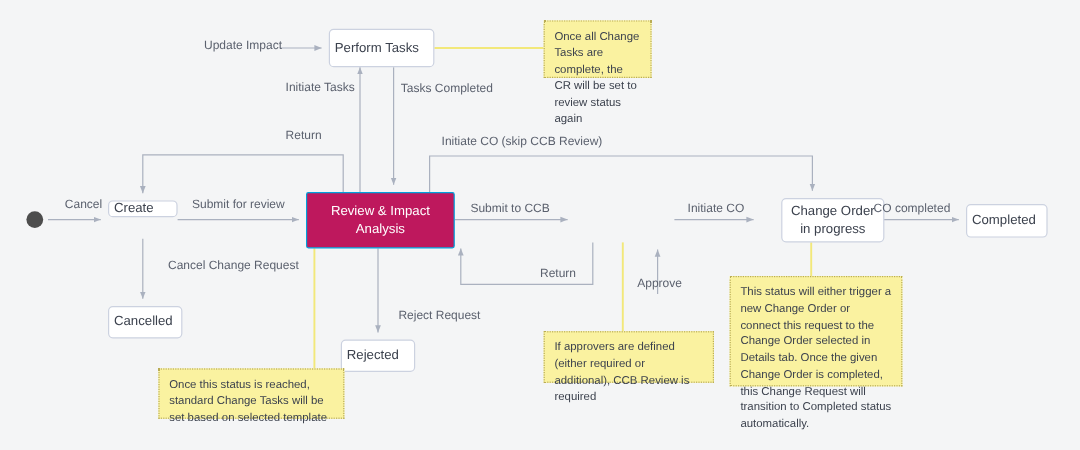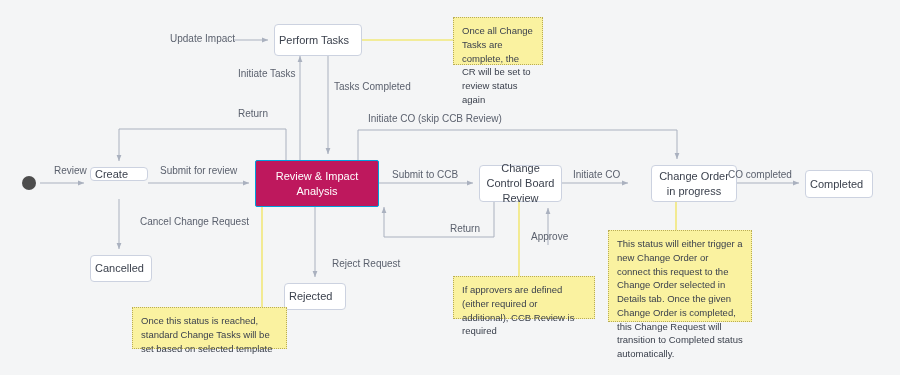--- a/index.html
+++ b/index.html
@@ -122,40 +122,37 @@
 
   <div class="node" style="left:274px; top:24px; width:88px; height:32px;">
     <span>Perform Tasks</span>
   </div>
   <div class="node" style="left:90px; top:167px; width:58px; height:14px;">
     <span>Create</span>
   </div>
   <div class="node active" style="left:255px; top:160px; width:124px; height:47px;">
     <span>Review &amp; Impact Analysis</span>
   </div>
-  <div class="node" style="left:479px; top:165px; width:83px; height:37px;">
-    <span>Change Control Board Review</span>
-  </div>
   <div class="node" style="left:634px; top:165px; width:86px; height:37px;margin-left:17px;">
     <span>Change Order in progress</span>
   </div>
   <div class="node" style="left:805px; top:170px; width:68px; height:28px;">
     <span>Completed</span>
   </div>
   <div class="node" style="left:284px; top:283px; width:62px; height:27px;">
     <span>Rejected</span>
   </div>
   <div class="node" style="left:90px; top:255px; width:62px; height:27px;">
     <span>Cancelled</span>
   </div>
 
-  <div class="edge-label" style="left:54px; top:165px;">Review</div>
+  <div class="edge-label" style="left:54px; top:165px;">Cancel</div>
   <div class="edge-label" style="left:170px; top:33px;">Update Impact</div>
   <div class="edge-label" style="left:238px; top:68px;">Initiate Tasks</div>
-  <div class="edge-label" style="left:334px; top:69px;margin-top:12px;">Tasks Completed</div>
+  <div class="edge-label" style="left:334px; top:69px;">Tasks Completed</div>
   <div class="edge-label" style="left:238px; top:108px;">Return</div>
   <div class="edge-label" style="left:368px; top:113px;">Initiate CO (skip CCB Review)</div>
   <div class="edge-label" style="left:160px; top:165px;">Submit for review</div>
   <div class="edge-label" style="left:392px; top:169px;">Submit to CCB</div>
   <div class="edge-label" style="left:573px; top:169px;text-align:right;">Initiate CO</div>
   <div class="edge-label" style="left:728px; top:169px;">CO completed</div>
   <div class="edge-label" style="left:140px; top:216px;">Cancel Change Request</div>
   <div class="edge-label" style="left:450px; top:223px;">Return</div>
   <div class="edge-label" style="left:531px; top:231px;">Approve</div>
   <div class="edge-label" style="left:332px; top:258px;">Reject Request</div>

